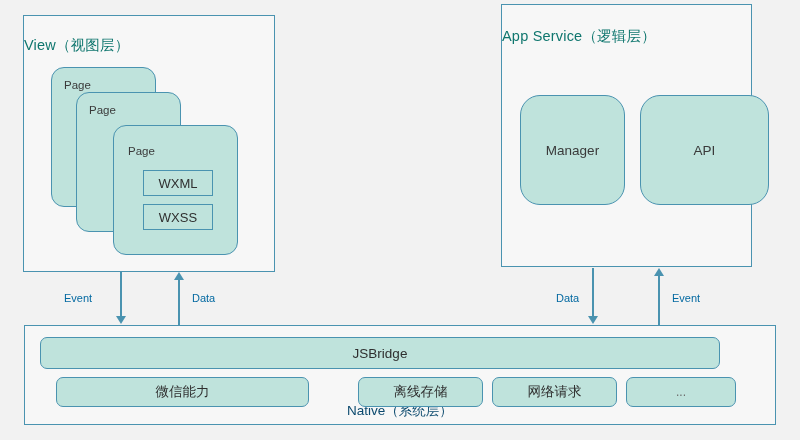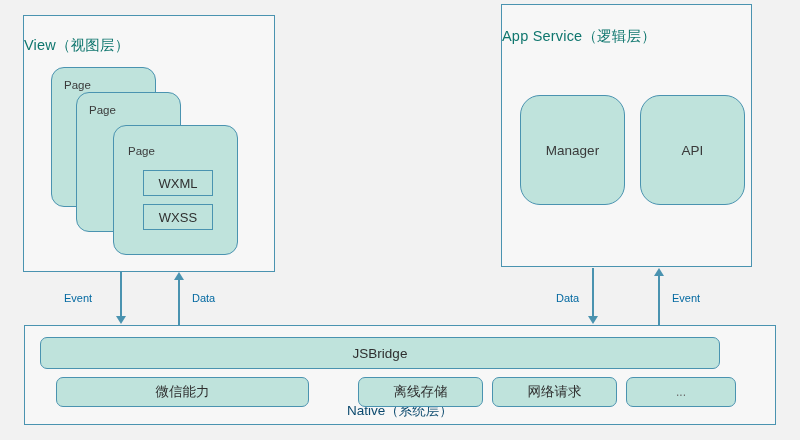--- a/index.html
+++ b/index.html
@@ -175,21 +175,21 @@
   <div class="page-card-label" style="left:128px; top:145px;">Page</div>
 
   <div class="code-box" style="left:143px; top:204px; width:70px; height:26px;">WXSS</div>
   <div class="code-box" style="left:143px; top:170px; width:70px; height:26px;">WXML</div>
 
   <div class="panel" style="left:501px; top:4px; width:251px; height:263px;">
     <div class="panel-title" style="top:22px;">App Service（逻辑层）</div>
   </div>
 
   <div class="teal module-box" style="left:520px; top:95px; width:105px; height:110px;">Manager</div>
-  <div class="teal module-box" style="left:640px; top:95px; width:105px; height:110px;">API</div>
+  <div class="teal module-box" style="left:640px; top:95px; width:129px; height:110px;">API</div>
 
   <div class="vline" style="left:120px; top:272px; height:45px;"></div>
   <div class="arrow-head down" style="left:116px; top:316px;"></div>
   <div class="arrow-label" style="left:64px; top:292px;">Event</div>
 
   <div class="vline" style="left:178px; top:279px; height:46px;"></div>
   <div class="arrow-head up" style="left:174px; top:272px;"></div>
   <div class="arrow-label" style="left:192px; top:292px;">Data</div>
 
   <div class="vline" style="left:592px; top:268px; height:49px;"></div>

